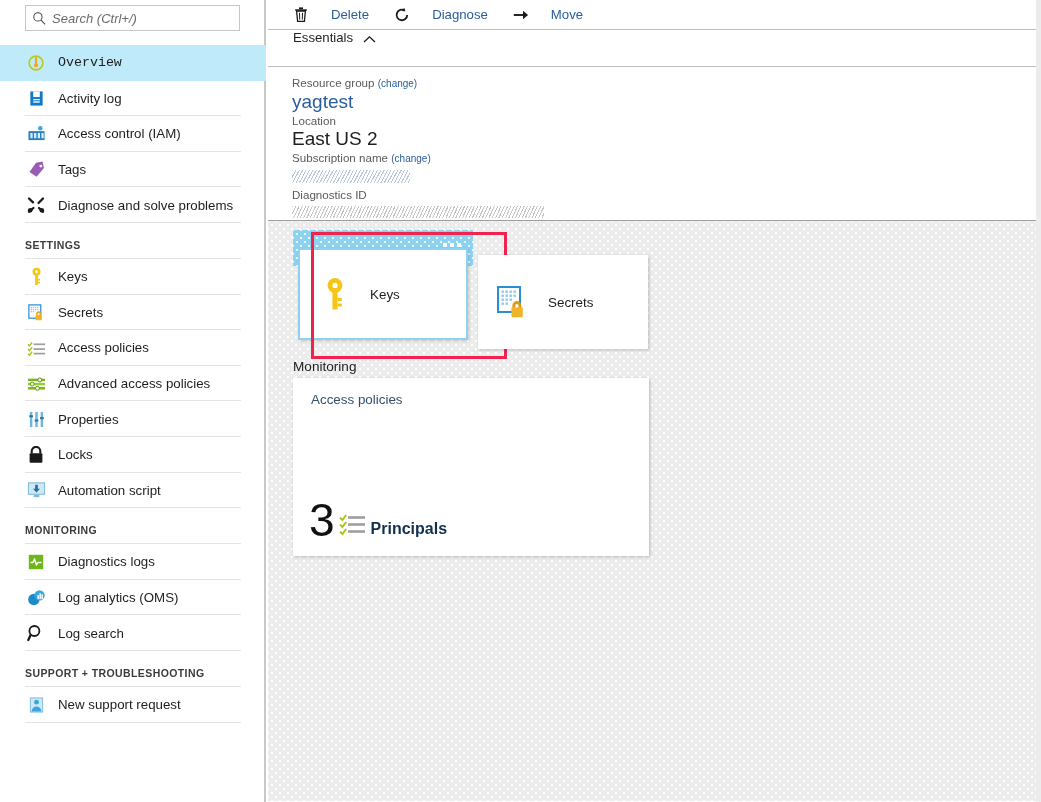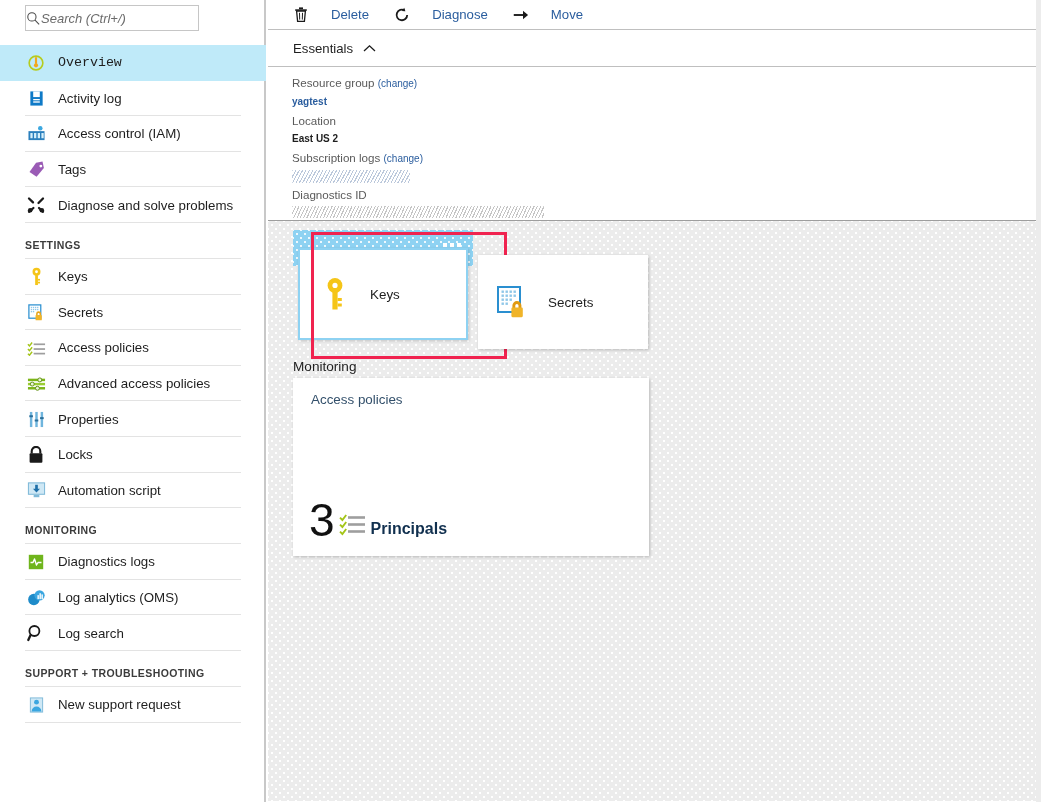--- a/index.html
+++ b/index.html
@@ -14,21 +14,21 @@
 
   
   #sidebar {
     position: absolute; left: 0; top: 0;
     width: 266px; height: 802px;
     background: #ffffff;
     border-right: 2px solid #c8c8c8;
   }
   .search-wrap {
     position: absolute; left: 25px; top: 5px;
-    width: 174px; height: 26px;
+    width: 215px; height: 26px;
     border: 1px solid #c6c6c6;
     background: #fff;
     display: flex; align-items: center;
   }
   .search-ico { width: 26px; display:flex; align-items:center; justify-content:center; }
   .search-input {
     border: none; outline: none;
     font-family: "Liberation Sans", sans-serif;
     font-size: 13px; font-style: italic;
     color: #6b6b6b; background: transparent;
@@ -83,37 +83,37 @@
   }
   .cmd {
     display: flex; align-items: center; gap: 22px;
     cursor: pointer;
   }
   .cmd-label { font-size: 13.2px; color: #2a5d9e; }
   .cmd-ico { width:16px; height:16px; display:flex; align-items:center; justify-content:center; }
 
   .essentials-bar {
     position: relative; height: 37px;
-    display: flex; align-items: center;
+    display: flex; align-items: flex-start;
     padding-left: 25px; gap: 10px;
     border-bottom: 1px solid #bfbfbf;
     cursor: pointer;
   }
   .essentials-label { font-size: 13.2px; color: #1e1e1e; }
 
   .essentials-body {
     position: relative;
     height: 154px;
     padding: 8px 0 0 24px;
     background:#fff;
     border-bottom: 1px solid #9e9e9e;
   }
   .e-key { font-size: 11.6px; color: #5a5a5a; line-height: 16px; }
   .e-key .change { color:#2a5d9e; cursor:pointer; font-size:10px; }
-  .e-val { font-size: 10px; color:#1e1e1e; line-height: 19px; margin-bottom: 2px; font-weight: bold; }
+  .e-val { font-size: 19px; color:#1e1e1e; line-height: 19px; margin-bottom: 2px; }
   .e-val.link { color:#2a5d9e; cursor:pointer; }
   .redact {
     height: 13px; margin: 3px 0 4px 0;
     border-radius: 1px;
   }
   .redact.r1 {
     width: 118px;
     background: repeating-linear-gradient(118deg,#b8c6da 0 1px,#ffffff 1px 3px),
                 repeating-linear-gradient(62deg,#9fb4cd 0 1px,#ffffff 1px 4px);
     opacity: .95;
@@ -536,21 +536,21 @@
 
       <div>
         <div class="e-key">
           <span>Location</span>
         </div>
         <div class="e-val">East US 2</div>
       </div>
 
       <div>
         <div class="e-key">
-          <span>Subscription logs</span>
+          <span>Subscription name</span>
           <span class="change">(change)</span>
         </div>
         <div class="redact r1"></div>
       </div>
 
       <div>
         <div class="e-key">
           <span>Diagnostics ID</span>
         </div>
         <div class="redact r2"></div>

